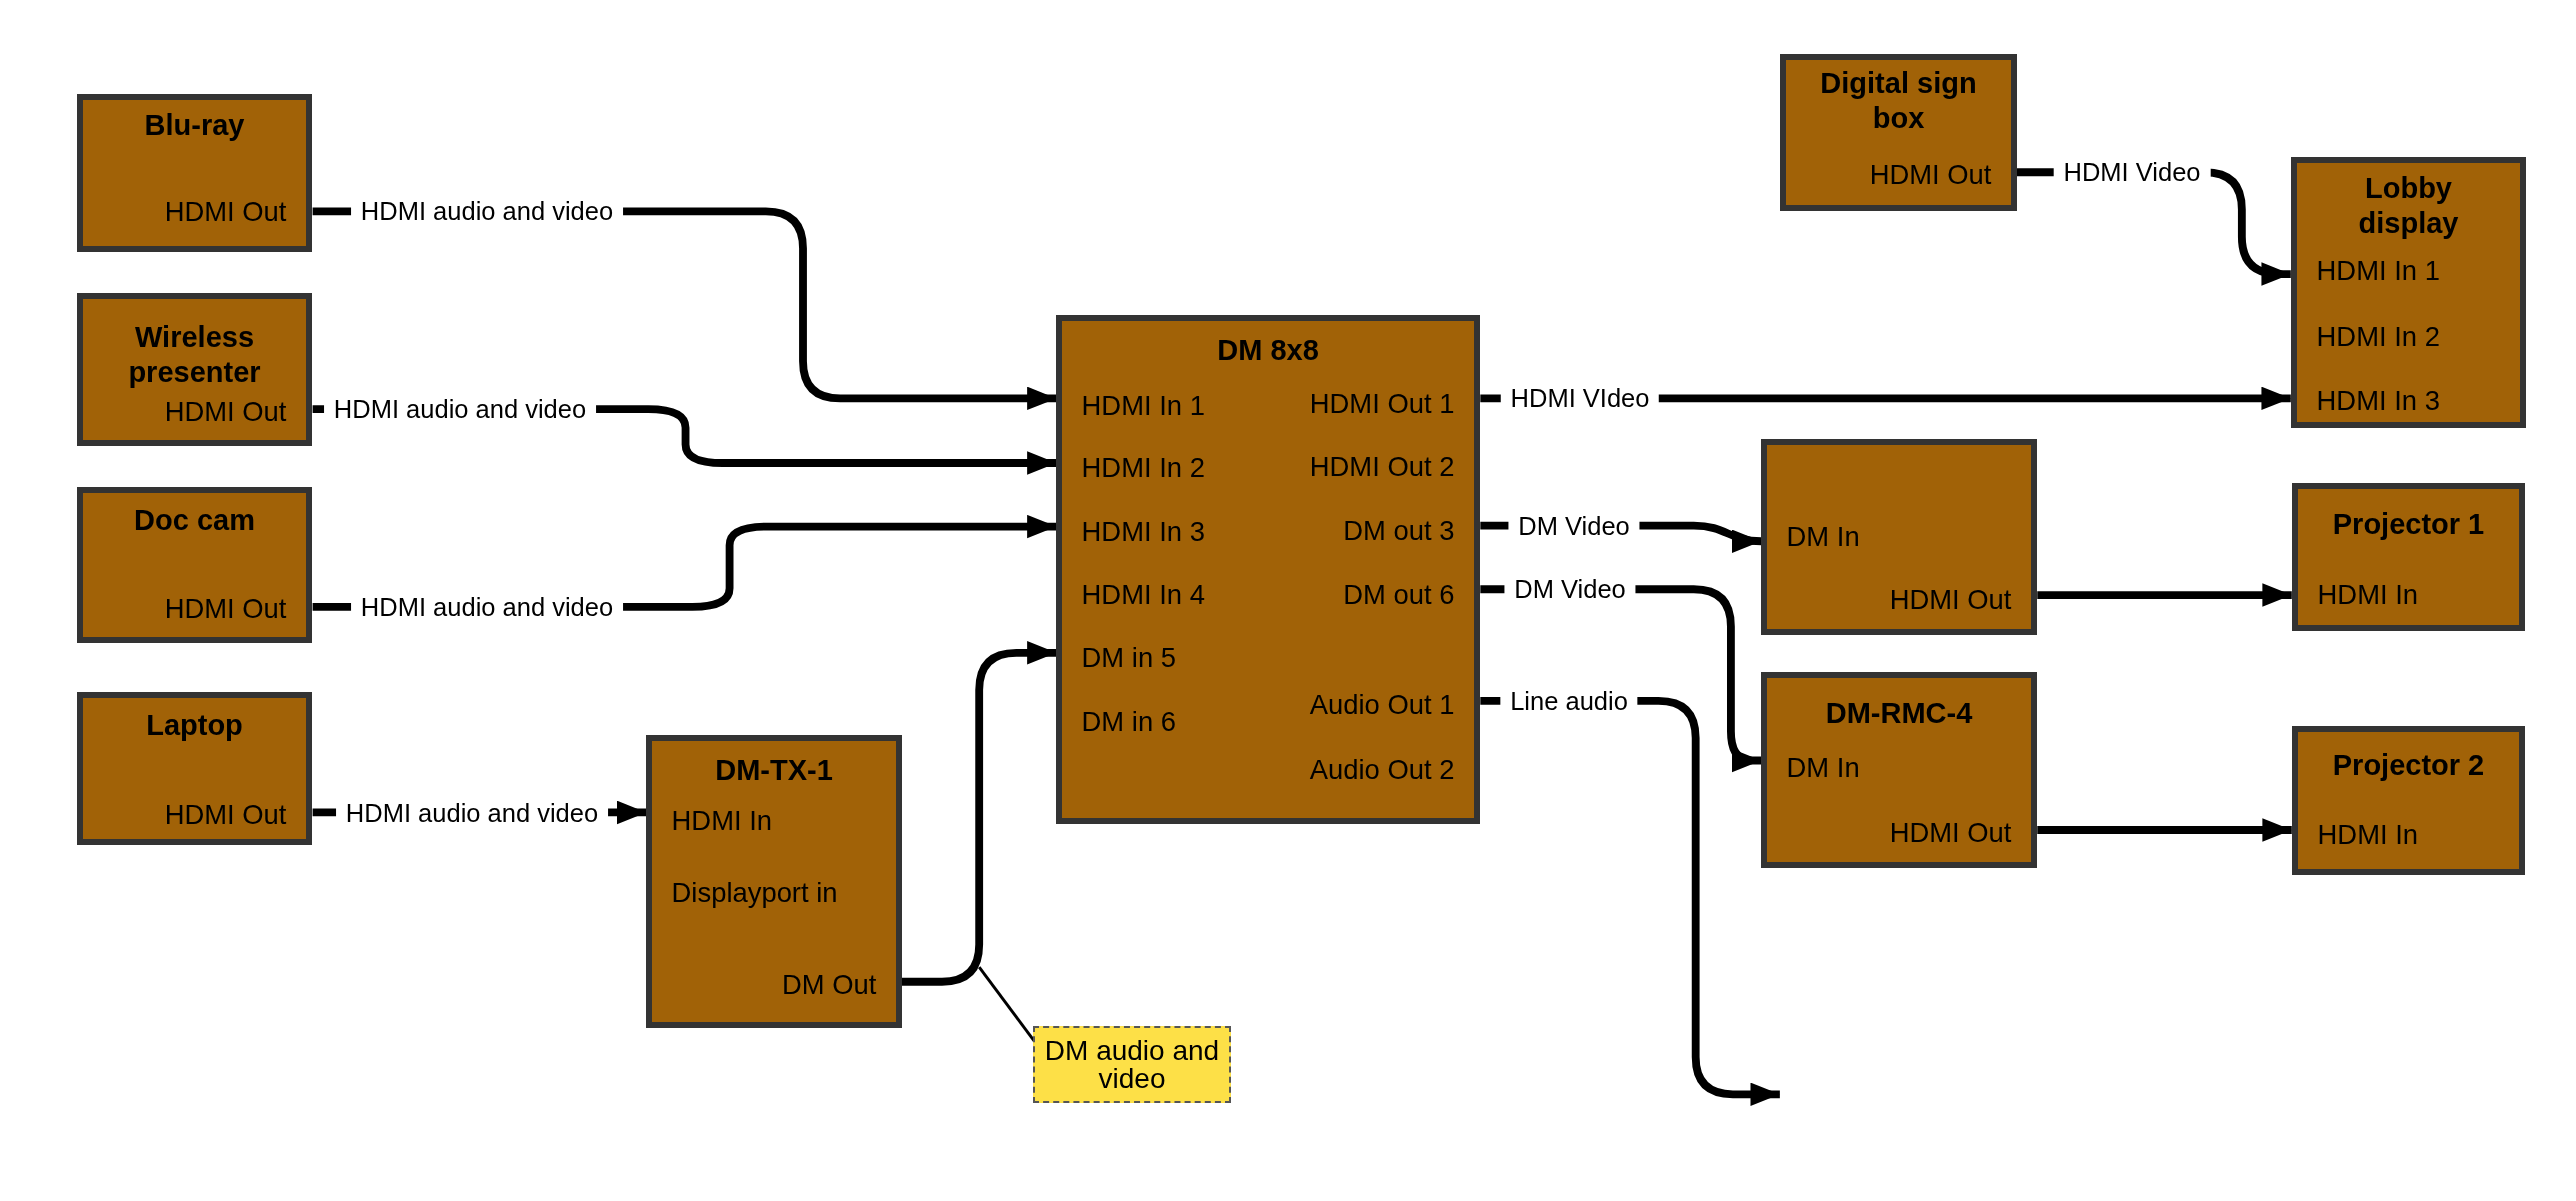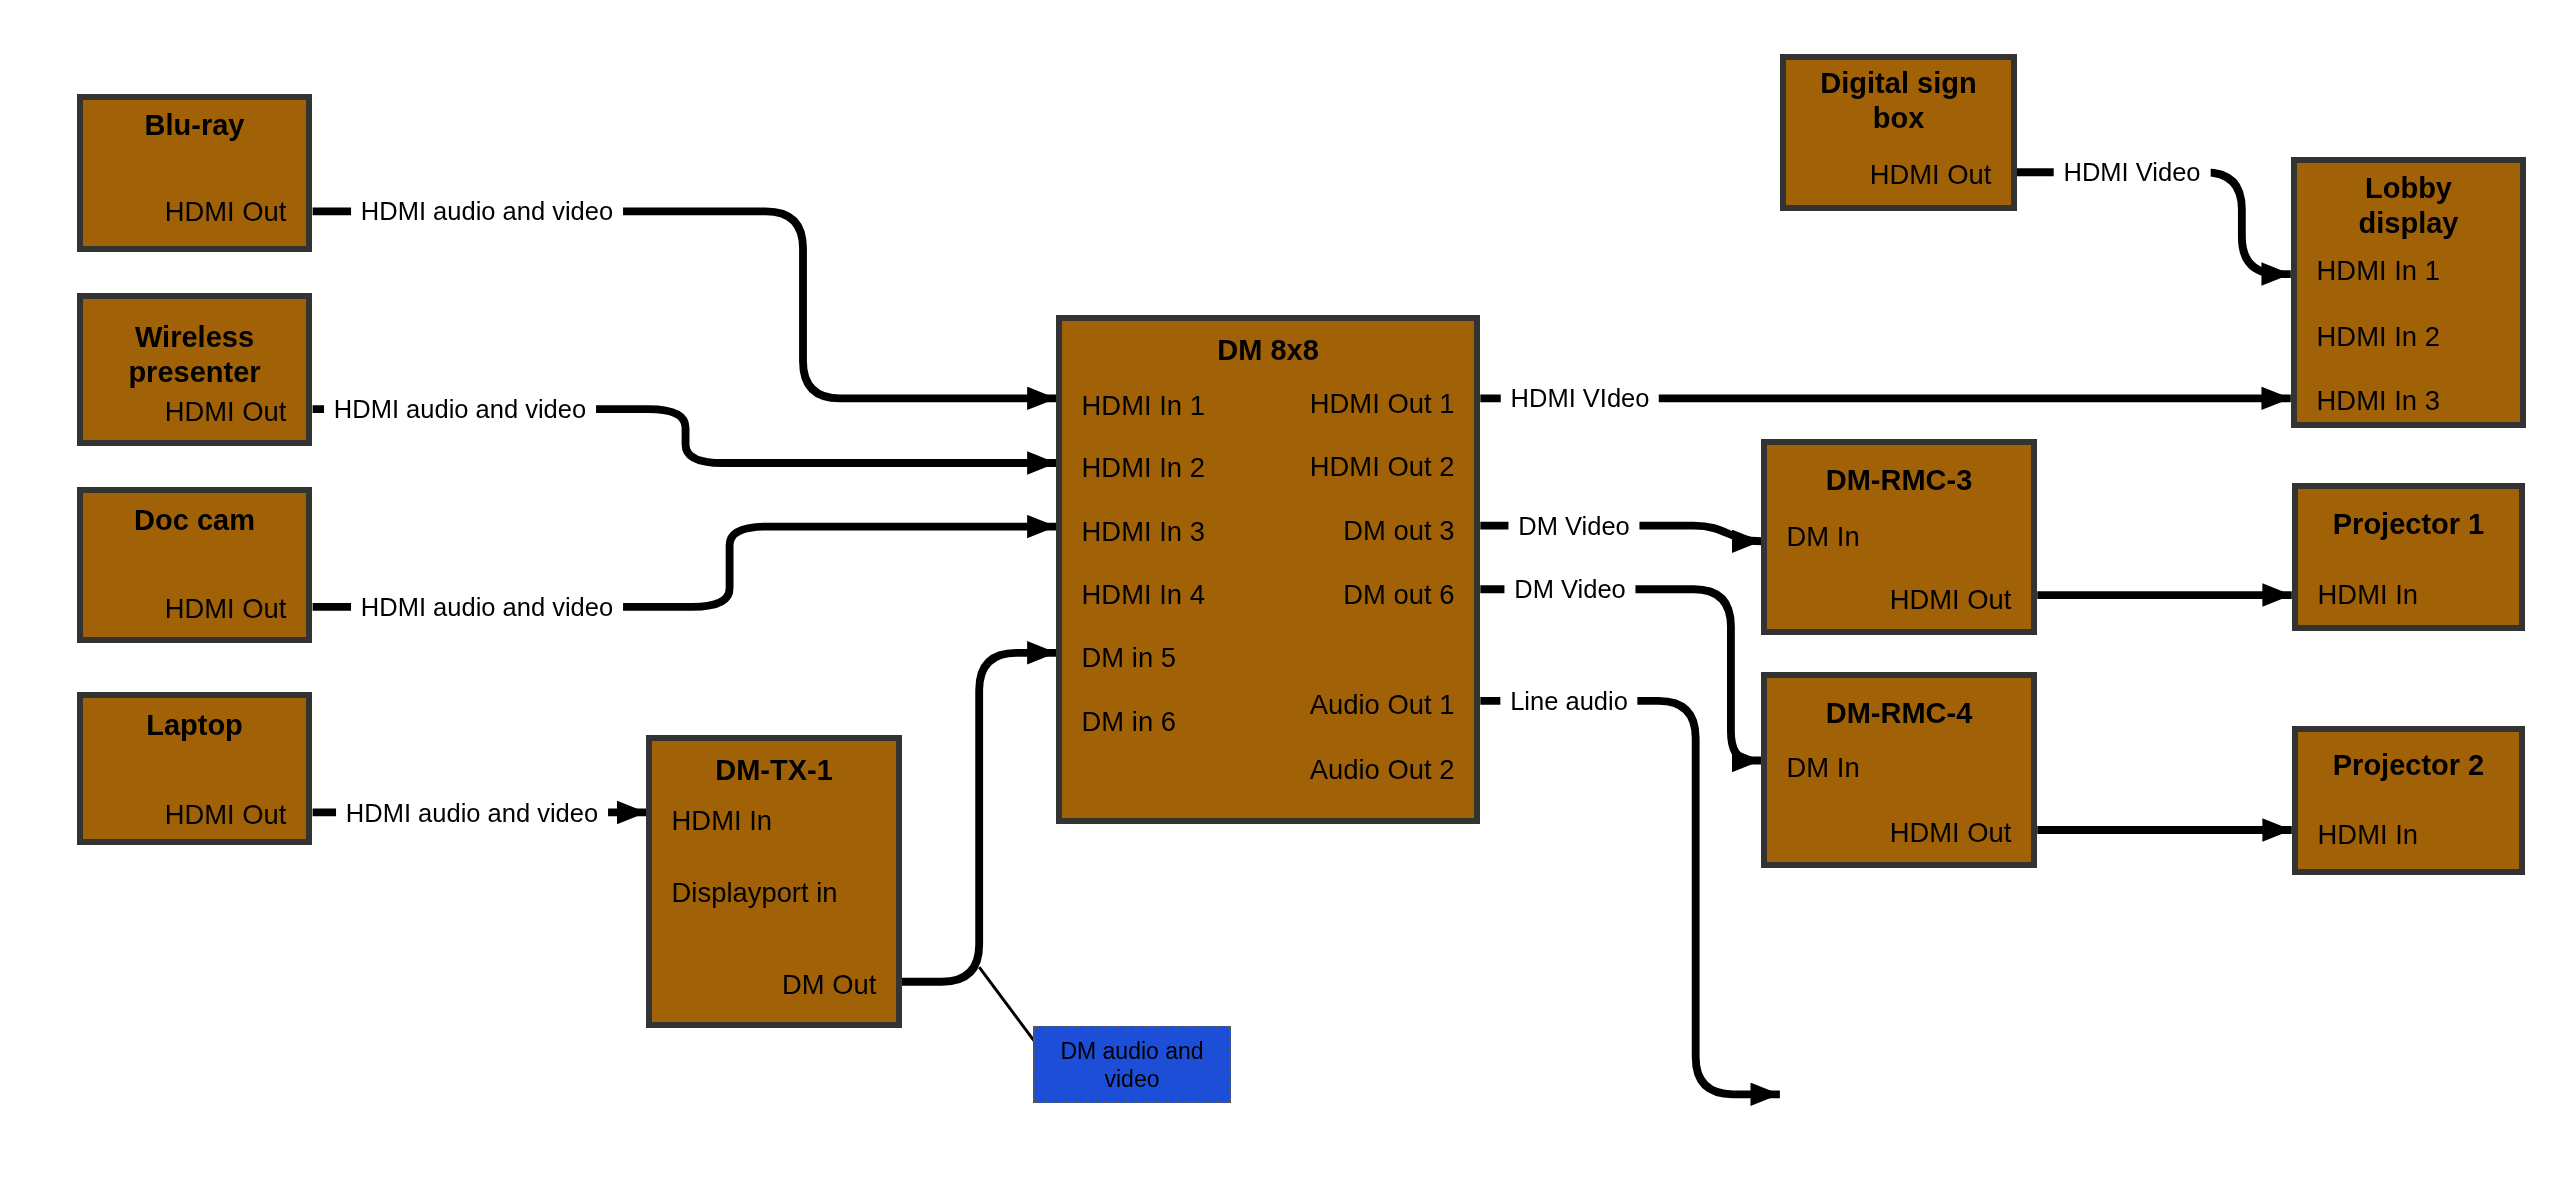--- a/index.html
+++ b/index.html
@@ -39,26 +39,26 @@
     background:#fff;
     padding:2px 9.8px;
     font-size:25.5px;
     line-height:31px;
     white-space:nowrap;
   }
   .callout{
     position:absolute;
     border:2.9px dashed #555;
     box-sizing:border-box;
-    background:#1d4ed8;
+    background:#fde047;
     display:flex;
     align-items:center;
     justify-content:flex-start;
     text-align:center;
-    font-size:23px;
+    font-size:28px;
     line-height:28px;
     padding:3.9px 9.8px;
   }
 </style>
 </head>
 <body>
 
 <div class="canvas">
 
   <svg class="wires" width="2576" height="1201" viewBox="0 0 2631 1227">
@@ -133,21 +133,20 @@
   </div>
 
   <div class="box" style="left:2291px;top:157px;width:235px;height:271px">
     <div class="title" style="padding-top:7.8px;max-width:137px">Lobby display</div>
     <div class="port pl" style="top:92px">HDMI In 1</div>
     <div class="port pl" style="top:158px">HDMI In 2</div>
     <div class="port pl" style="top:222px">HDMI In 3</div>
   </div>
 
   <div class="box" style="left:1761px;top:439px;width:276px;height:196px">
-    <div class="title" style="padding-top:17.6px">DM-RMC-3</div>
     <div class="port pl" style="top:76px">DM In</div>
     <div class="port pr" style="top:139px">HDMI Out</div>
   </div>
 
   <div class="box" style="left:2292px;top:483px;width:233px;height:148px">
     <div class="title" style="padding-top:17.6px">Projector 1</div>
     <div class="port pl" style="top:90px">HDMI In</div>
   </div>
 
   <div class="box" style="left:1761px;top:672px;width:276px;height:196px">

